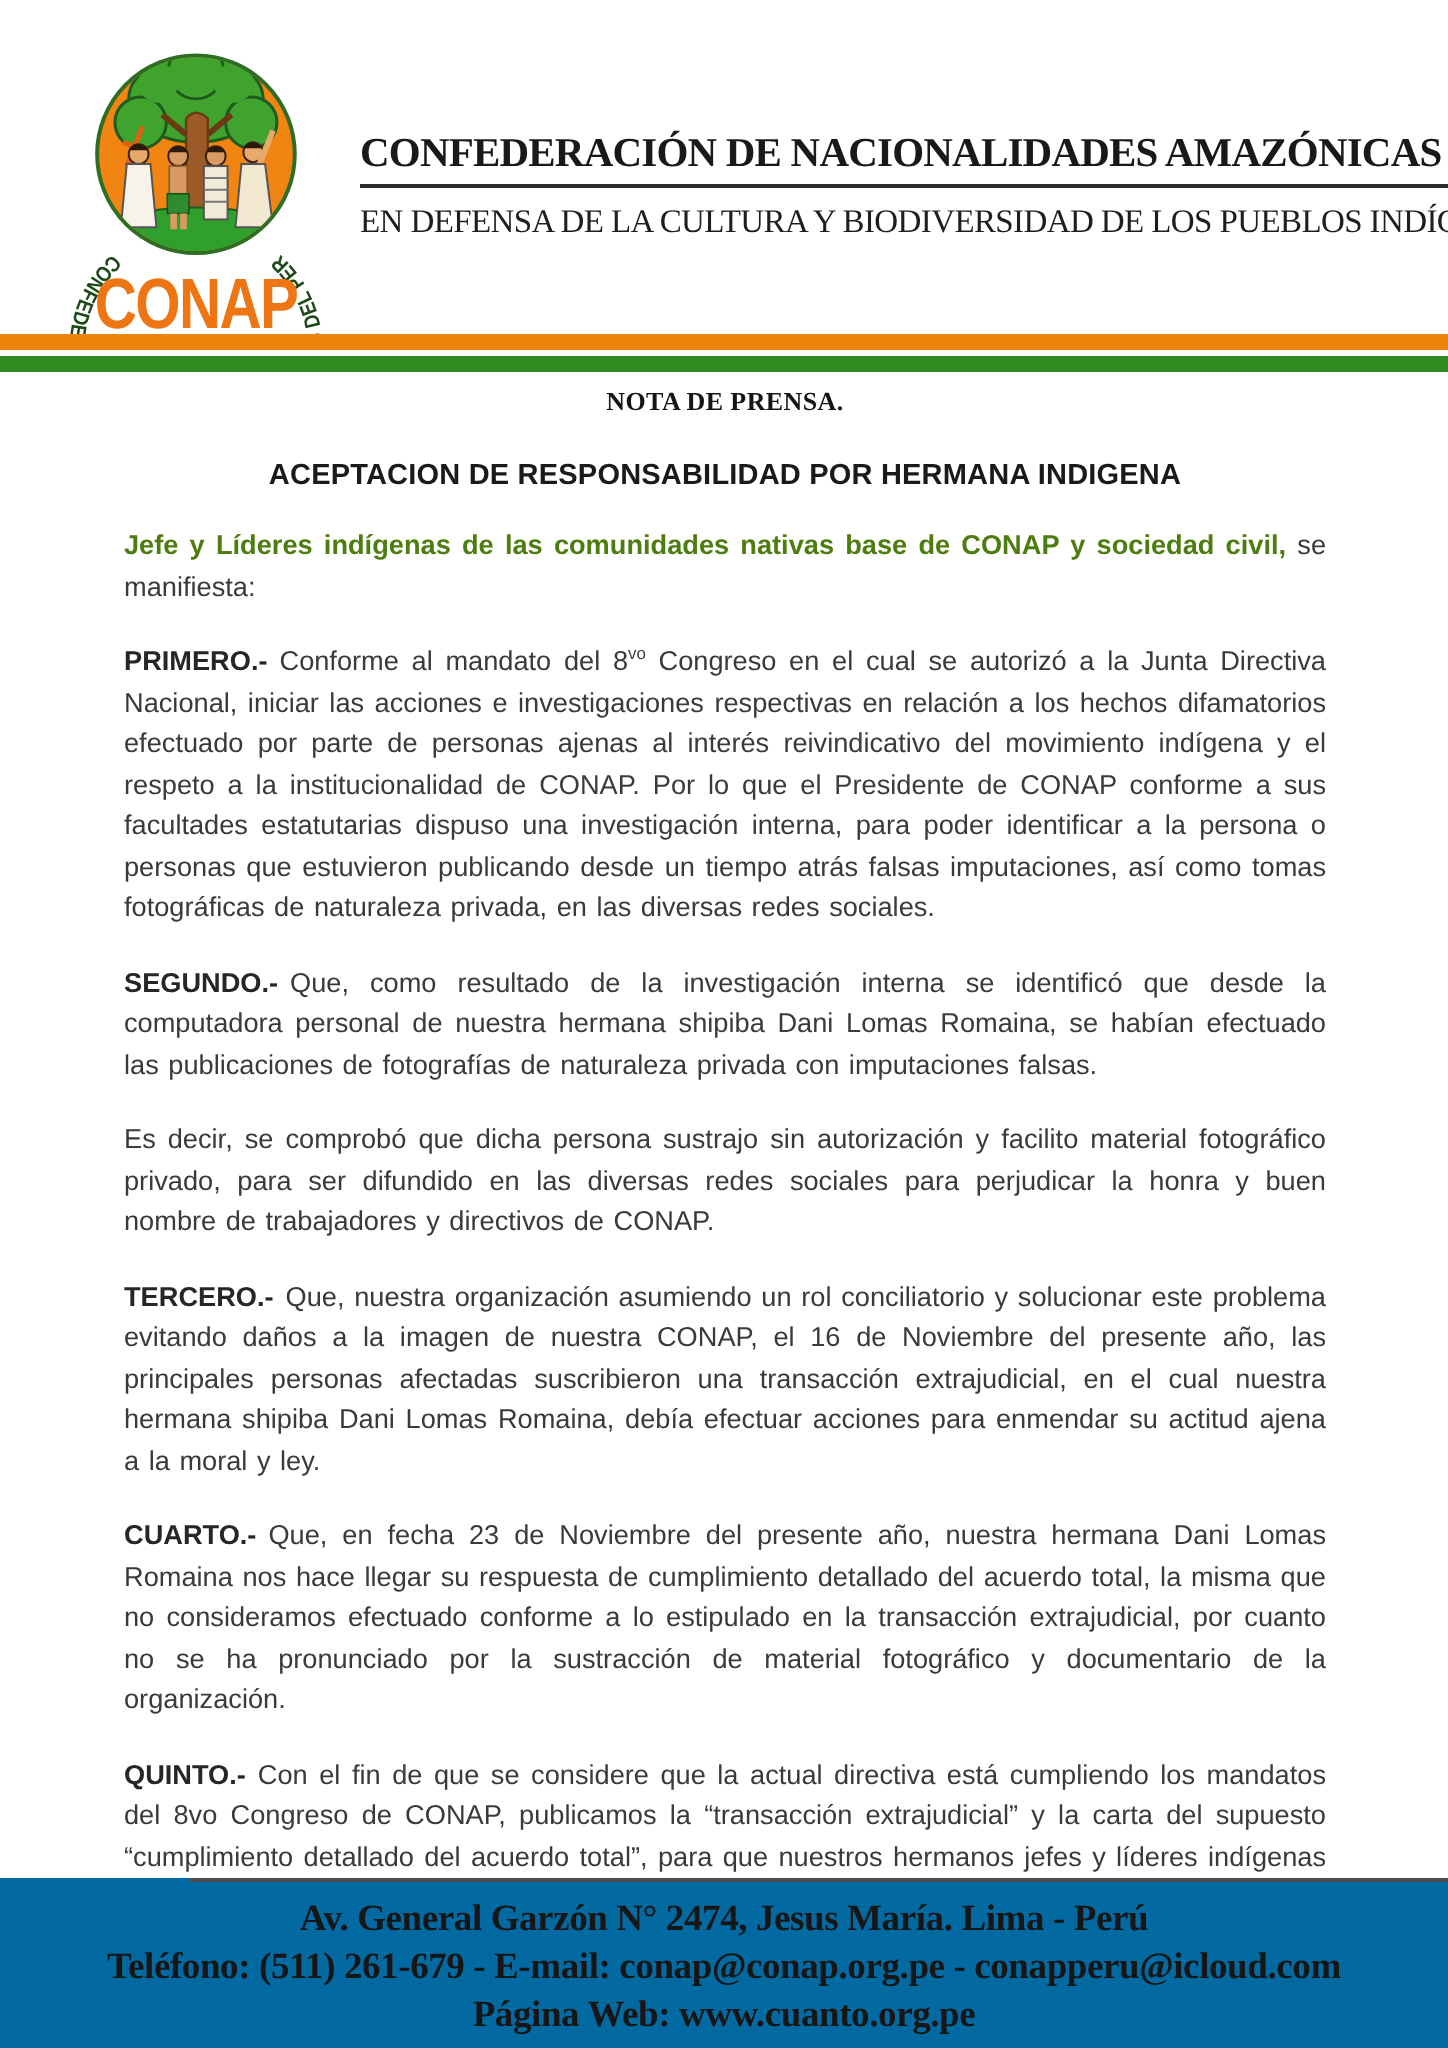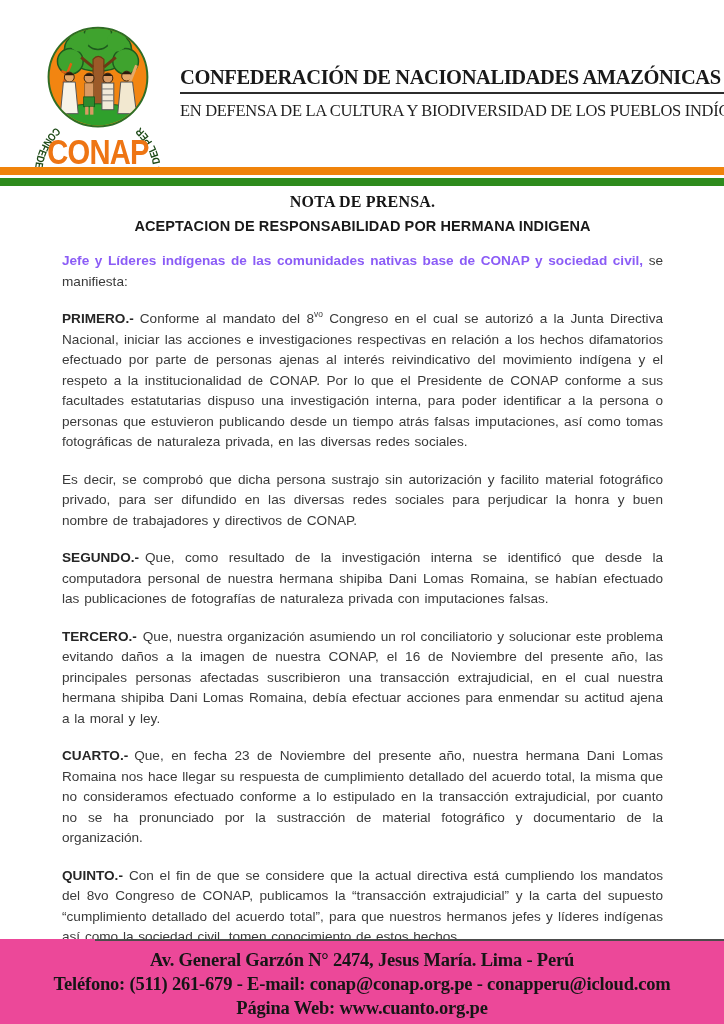--- a/index.html
+++ b/index.html
@@ -41,51 +41,51 @@
   .tricolor { position: absolute; top: 167px; left: 0; right: 0; }
   .tricolor .stripe-orange { height: 8px; background: #f0830b; }
   .tricolor .stripe-gap { height: 3px; background: #ffffff; }
   .tricolor .stripe-green { height: 8px; background: #2e8b1d; }
   
   .doc { position: absolute; top: 193px; left: 62px; width: 601px; }
   .doc-title {
     text-align: center;
     font-family: "Liberation Serif", serif;
     font-weight: bold;
-    font-size: 16px;
+    font-size: 13px;
     color: #151515;
     letter-spacing: 0.2px;
   }
   .doc-subtitle {
-    margin-top: 7px;
+    margin-top: 21px;
     text-align: center;
     font-weight: bold;
     font-size: 14.5px;
     color: #1a1a1a;
     letter-spacing: 0.1px;
   }
   .para {
     margin-top: 17px;
     font-size: 13.6px;
     line-height: 20.5px;
     text-align: justify;
     color: #3a3a3a;
     word-spacing: 1px;
   }
   .para b.lead { color: #262626; margin-right: 6px; }
-  .para b.intro-bold { color: #8b5cf6; }
+  .para b.intro-bold { color: #4d7c0f; }
   .para sup { font-size: 0.62em; vertical-align: super; line-height: 0; }
   .date-line {
     margin-top: 16px;
     text-align: right;
     font-size: 13.6px;
     color: #3a3a3a;
   }
   
-  .footer { position: absolute; left: 0; right: 0; bottom: 0; background: #ec4899; padding-bottom: 4px; }
+  .footer { position: absolute; left: 0; right: 0; bottom: 0; background: #0369a1; padding-bottom: 4px; }
   .footer-rule { height: 0; border-top: 2px solid #4c4c4c; margin: 0 0 7px 95px; }
   .footer-line {
     text-align: center;
     font-family: "Liberation Serif", serif;
     font-weight: bold;
     font-size: 18.5px;
     line-height: 24px;
     color: #161616;
     letter-spacing: -0.2px;
     white-space: nowrap;
@@ -171,23 +171,23 @@
   </div>
 
   <div class="doc">
     <div class="doc-title">NOTA DE PRENSA.</div>
     <div class="doc-subtitle">ACEPTACION DE RESPONSABILIDAD POR HERMANA INDIGENA</div>
 
     <p class="para"><b class="intro-bold">Jefe y Líderes indígenas de las comunidades nativas base de CONAP y sociedad civil,</b><span> se manifiesta:</span></p>
 
     <p class="para"><b class="lead">PRIMERO.-</b><span>Conforme al mandato del 8</span><sup>vo</sup><span> Congreso en el cual se autorizó a la Junta Directiva Nacional, iniciar las acciones e investigaciones respectivas en relación a los hechos difamatorios efectuado por parte de personas ajenas al interés reivindicativo del movimiento indígena y el respeto a la institucionalidad de CONAP. Por lo que el Presidente de CONAP conforme a sus facultades estatutarias dispuso una investigación interna, para poder identificar a la persona o personas que estuvieron publicando desde un tiempo atrás falsas imputaciones, así como tomas fotográficas de naturaleza privada, en las diversas redes sociales.</span></p>
 
+    <p class="para"><b class="lead">SEGUNDO.-</b><span>Que, como resultado de la investigación interna se identificó que desde la computadora personal de nuestra hermana shipiba Dani Lomas Romaina, se habían efectuado las publicaciones de fotografías de naturaleza privada con imputaciones falsas.</span></p>
+
     <p class="para"><span>Es decir, se comprobó que dicha persona sustrajo sin autorización y facilito material fotográfico privado, para ser difundido en las diversas redes sociales para perjudicar la honra y buen nombre de trabajadores y directivos de CONAP.</span></p>
-
-    <p class="para"><b class="lead">SEGUNDO.-</b><span>Que, como resultado de la investigación interna se identificó que desde la computadora personal de nuestra hermana shipiba Dani Lomas Romaina, se habían efectuado las publicaciones de fotografías de naturaleza privada con imputaciones falsas.</span></p>
 
     <p class="para"><b class="lead">TERCERO.-</b><span>Que, nuestra organización asumiendo un rol conciliatorio y solucionar este problema evitando daños a la imagen de nuestra CONAP, el 16 de Noviembre del presente año, las principales personas afectadas suscribieron una transacción extrajudicial, en el cual nuestra hermana shipiba Dani Lomas Romaina, debía efectuar acciones para enmendar su actitud ajena a la moral y ley.</span></p>
 
     <p class="para"><b class="lead">CUARTO.-</b><span>Que, en fecha 23 de Noviembre del presente año, nuestra hermana Dani Lomas Romaina nos hace llegar su respuesta de cumplimiento detallado del acuerdo total, la misma que no consideramos efectuado conforme a lo estipulado en la transacción extrajudicial, por cuanto no se ha pronunciado por la sustracción de material fotográfico y documentario de la organización.</span></p>
 
     <p class="para"><b class="lead">QUINTO.-</b><span>Con el fin de que se considere que la actual directiva está cumpliendo los mandatos del 8vo Congreso de CONAP, publicamos la “transacción extrajudicial” y la carta del supuesto “cumplimiento detallado del acuerdo total”, para que nuestros hermanos jefes y líderes indígenas así como la sociedad civil, tomen conocimiento de estos hechos.</span></p>
 
     <div class="date-line">Jesús María 16 de Diciembre del 2015.</div>
   </div>
 

